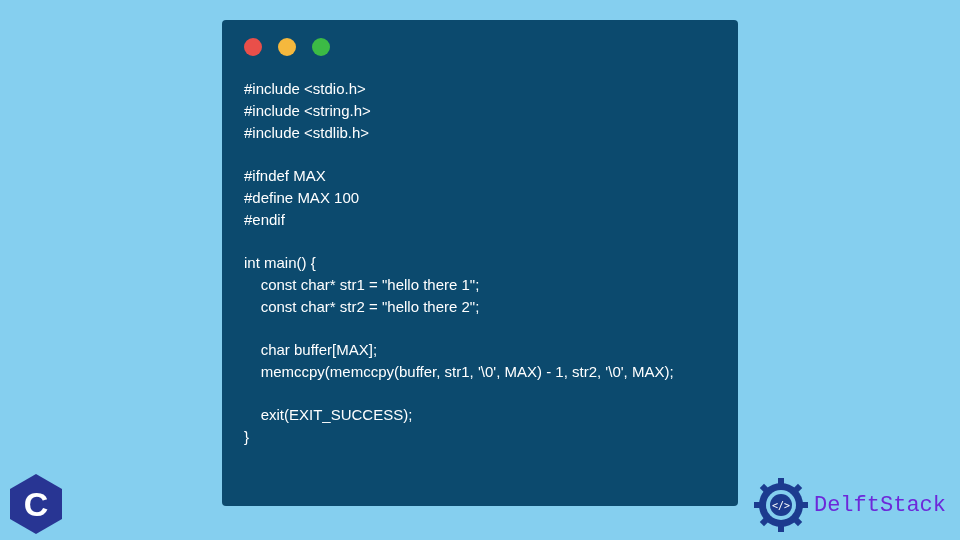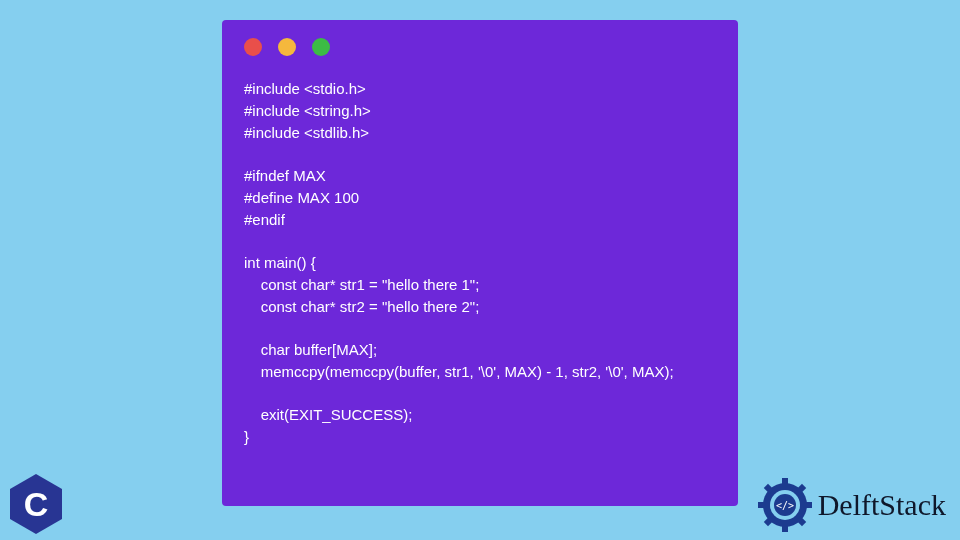--- a/index.html
+++ b/index.html
@@ -10,21 +10,21 @@
     font-family: Arial, Helvetica, sans-serif;
     position: relative;
     overflow: hidden;
   }
   .code-window {
     position: absolute;
     left: 222px;
     top: 20px;
     width: 516px;
     height: 486px;
-    background: #6d28d9;
+    background: #0c4a6e;
     border-radius: 4px;
     padding: 18px 22px;
   }
   .traffic-lights {
     display: flex;
     gap: 16px;
     margin-bottom: 22px;
   }
   .light {
     width: 18px;
@@ -67,24 +67,24 @@
     display: flex;
     align-items: center;
     gap: 6px;
   }
   .gear {
     width: 54px;
     height: 54px;
     position: relative;
   }
   .delft-text {
-    font-size: 30px;
+    font-size: 22px;
     font-weight: 500;
-    color: #0f172a;
-    font-family: Liberation Serif, serif;
+    color: #6d28d9;
+    font-family: Liberation Mono, monospace;
   }
 </style>
 </head>
 <body>
 
 <div class="code-window">
   <div class="traffic-lights">
     <div class="light" style="background:#e94f4a"></div>
     <div class="light" style="background:#f5b83d"></div>
     <div class="light" style="background:#3cbb45"></div>

